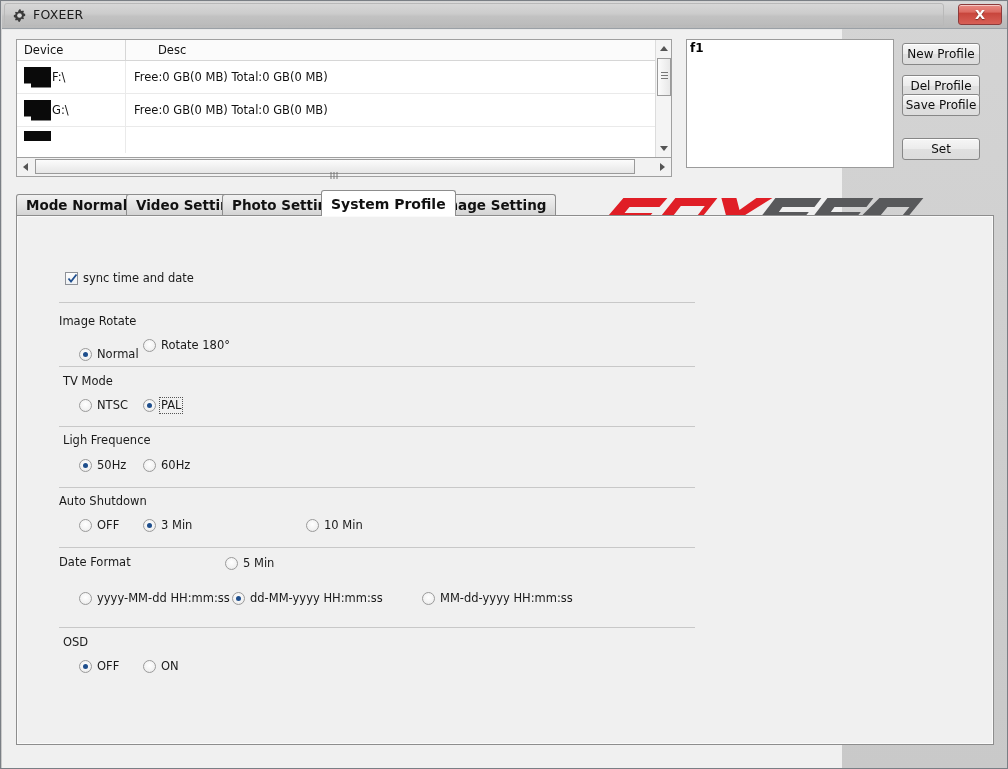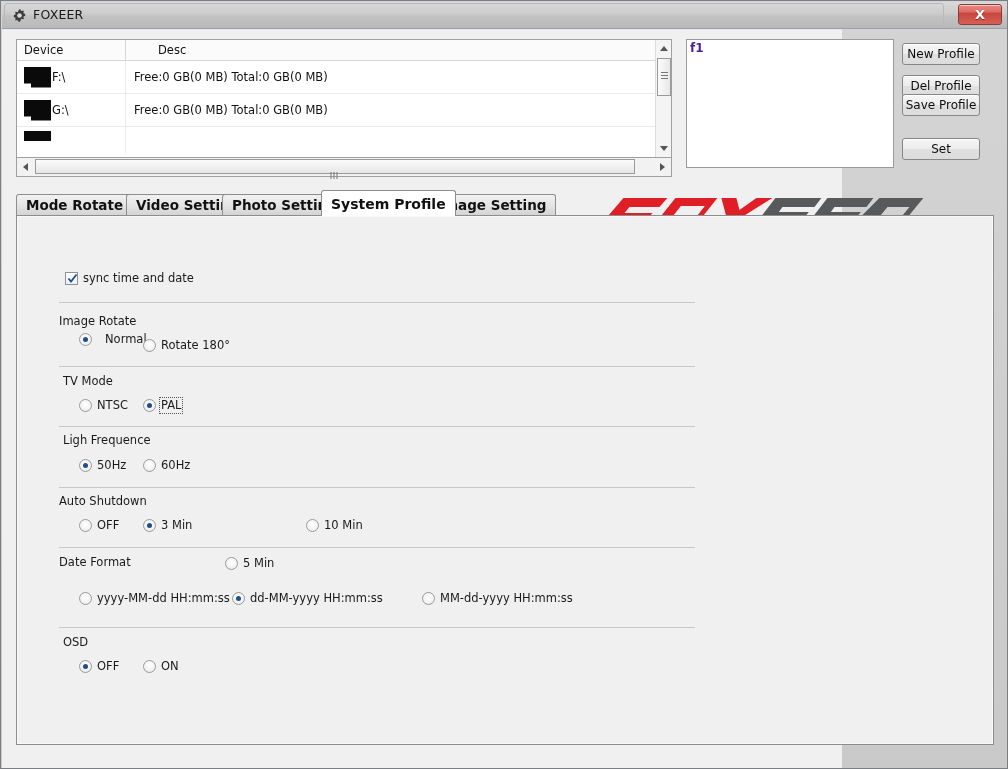--- a/index.html
+++ b/index.html
@@ -221,21 +221,21 @@
     left: 684px; top: 9px;
     width: 208px; height: 129px;
     background: #ffffff;
     border: 1px solid #9b9b9b;
     overflow: hidden;
   }
   .profile-item {
     height: 16px;
     font-size: 12px;
     font-weight: bold;
-    color: #4c1d95;
+    color: #000000;
     padding-left: 3px;
     line-height: 16px;
     cursor: pointer;
   }
   .profile-item.selected {
     background: #2b8ae8;
     color: #ffffff;
   }
 
   
@@ -472,42 +472,42 @@
           <path fill="#58595B" d="M196 8 h46 l-4 9 h-32 l-2 5 h30 l-4 8 h-30 l-2 5 h32 l-4 9 h-46 z"></path>
 
           <path fill="#58595B" d="M248 8 h46 l-4 9 h-32 l-2 5 h30 l-4 8 h-30 l-2 5 h32 l-4 9 h-46 z"></path>
 
           <path fill="#58595B" d="M300 8 h44 l-11 22 h-10 l8 14 h-16 l-8 -14 h-10 l-7 14 h-14 z M311 17 l-4 8 h22 l4 -8 z"></path>
         </g>
       </svg>
     </div>
 
     <div id="tabstrip">
-      <div class="tab" style="left:0px;">Mode Rotate</div>
+      <div class="tab" style="left:0px;">Mode Normal</div>
       <div class="tab" style="left:110px;">Video Setting</div>
       <div class="tab" style="left:206px;">Photo Setting</div>
       <div class="tab active" style="left:305px;">System Profile</div>
       <div class="tab" style="left:413px;">Image Setting</div>
     </div>
 
     <div id="tabpanel">
       <div id="tabpanel-inner"></div>
 
       <div class="opt" style="left:48px; top:56px;">
         <span class="chk on">
           <svg width="11" height="11" viewBox="0 0 11 11">
               <path d="M1.5 5.5 L4 8.5 L9.5 1.5" stroke="#21508f" stroke-width="1.8" fill="none"></path>
             </svg>
         </span>
         <span class="txt">sync time and date</span>
       </div>
 
       <div class="sep" style="top:86px;"></div>
       <div class="section-label" style="left:42px; top:98px;">Image Rotate</div>
-      <div class="opt" style="left:62px; top:117px;gap:8px;">
+      <div class="opt" style="left:62px; top:132px;">
         <span class="radio on"></span>
         <span class="txt">Normal</span>
       </div>
       <div class="opt" style="left:126px; top:123px;">
         <span class="radio"></span>
         <span class="txt">Rotate 180°</span>
       </div>
 
       <div class="sep" style="top:150px;"></div>
       <div class="section-label" style="left:46px; top:158px;">TV Mode</div>

